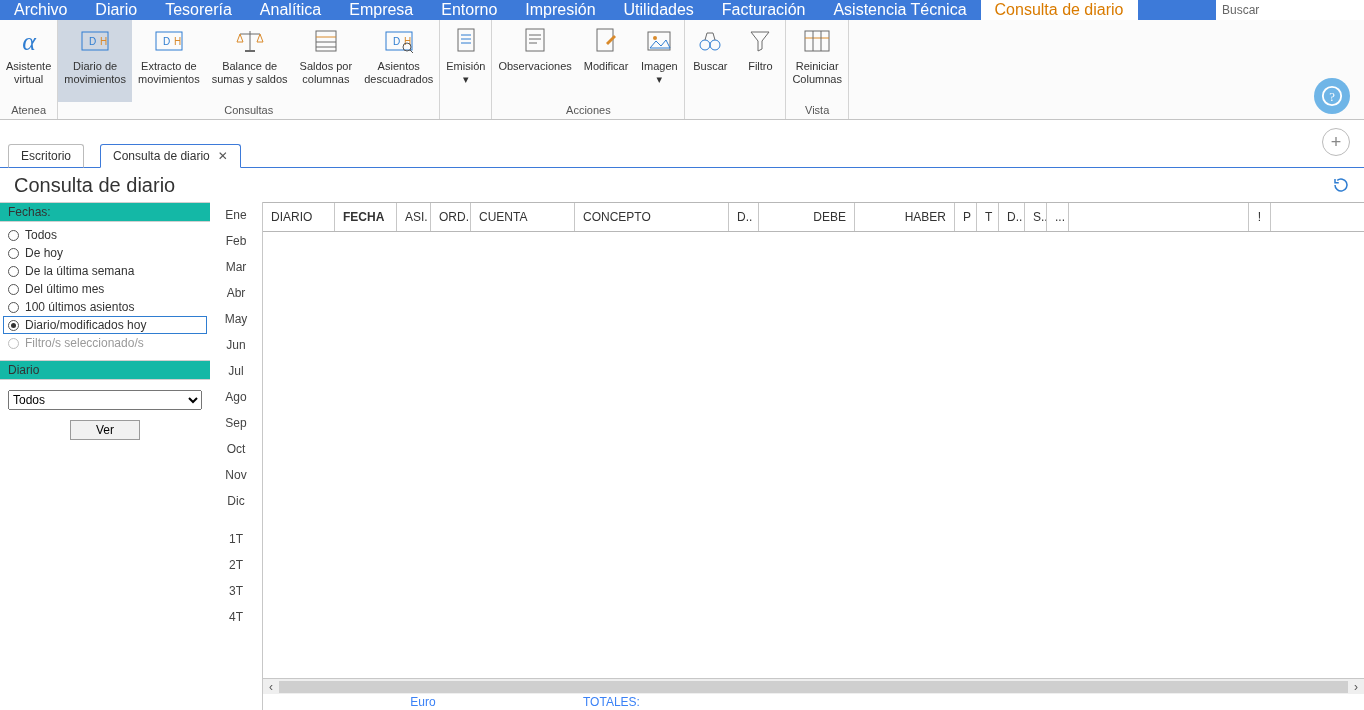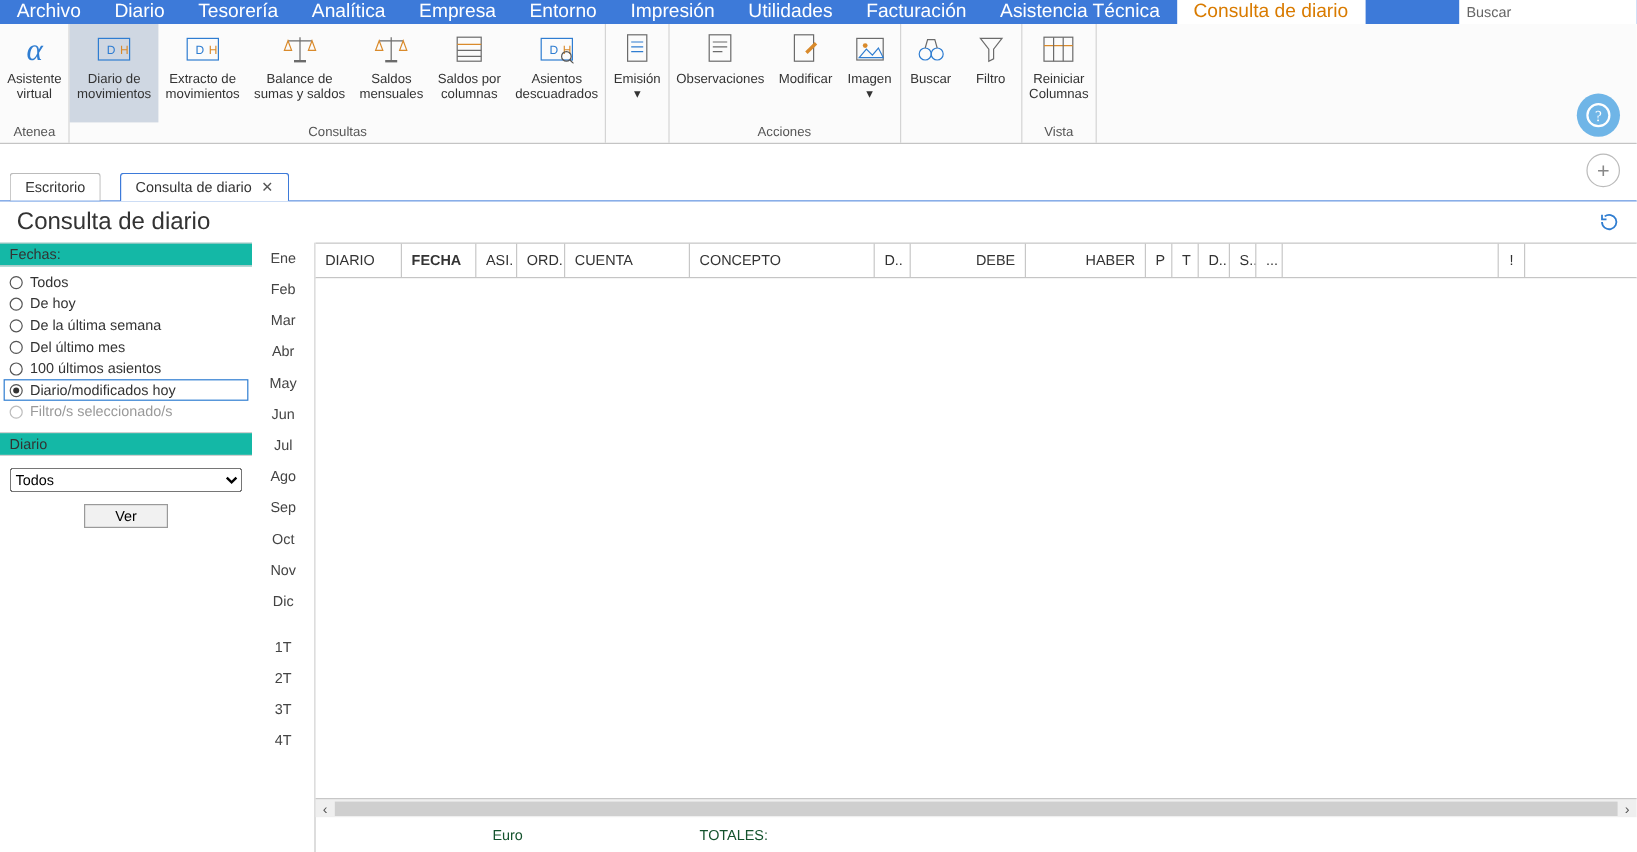--- a/index.html
+++ b/index.html
@@ -53,21 +53,21 @@
   .monthcol { margin-top:34px; width:52px; padding-top:0; text-align:center; font-size:12px; color:#444; }
   .monthcol div { height:26px; display:flex; align-items:center; justify-content:center; }
 
   .gridarea { margin-top:34px; flex:1; display:flex; flex-direction:column; border-left:1px solid #c7c7c7; }
   .grid-header { display:flex; border-top:1px solid #b7b7b7; border-bottom:1px solid #b7b7b7; background:#fff; height:30px; }
   .gh { border-right:1px solid #c7c7c7; padding:0 8px; display:flex; align-items:center; font-size:12px; color:#333; overflow:hidden; white-space:nowrap; }
   .grid-body { flex:1; background:#fff; position:relative; }
   .hscroll { height:16px; background:#efefef; border-top:1px solid #c7c7c7; display:flex; align-items:center; }
   .hscroll .arrow { width:16px; text-align:center; color:#555; }
   .hscroll .track { flex:1; height:12px; background:#cfcfcf; margin:0 0; }
-  .footerline { height:29px; display:flex; align-items:center; font-size:12px; color:#14532d; }
+  .footerline { height:16px; display:flex; align-items:center; font-size:12px; color:#3b82f6; }
   .footerline .euro { width:320px; text-align:center; }
   .footerline .totales { text-align:left; }
 
 </style>
 </head>
 <body>
 
 <div class="menubar">
     <div class="menu-item">Archivo</div>
     <div class="menu-item">Diario</div>
@@ -124,32 +124,20 @@
           <div class="ricon">
             <svg width="30" height="26" viewBox="0 0 30 26">
               <line x1="15" y1="3" x2="15" y2="22" stroke="#6b6b6b"></line>
               <line x1="5" y1="6" x2="25" y2="6" stroke="#6b6b6b"></line>
               <path d="M5 6 L2 14 L8 14 Z" fill="none" stroke="#d98a2b"></path>
               <path d="M25 6 L22 14 L28 14 Z" fill="none" stroke="#d98a2b"></path>
               <rect x="10" y="22" width="10" height="2" fill="#6b6b6b"></rect>
             </svg>
           </div>
           <div class="rlabel">Balance de<br>sumas y saldos</div>
-        </div>
-        <div class="rbtn">
-          <div class="ricon">
-            <svg width="30" height="26" viewBox="0 0 30 26">
-              <line x1="15" y1="3" x2="15" y2="22" stroke="#6b6b6b"></line>
-              <line x1="5" y1="6" x2="25" y2="6" stroke="#6b6b6b"></line>
-              <path d="M5 6 L2 14 L8 14 Z" fill="none" stroke="#d98a2b"></path>
-              <path d="M25 6 L22 14 L28 14 Z" fill="none" stroke="#d98a2b"></path>
-              <rect x="10" y="22" width="10" height="2" fill="#6b6b6b"></rect>
-            </svg>
-          </div>
-          <div class="rlabel">Saldos<br>mensuales</div>
         </div>
         <div class="rbtn">
           <div class="ricon">
             <svg width="26" height="26" viewBox="0 0 26 26">
               <rect x="3" y="3" width="20" height="20" fill="none" stroke="#6b6b6b"></rect>
               <line x1="3" y1="9" x2="23" y2="9" stroke="#d98a2b"></line>
               <line x1="3" y1="14" x2="23" y2="14" stroke="#6b6b6b"></line>
               <line x1="3" y1="19" x2="23" y2="19" stroke="#6b6b6b"></line>
             </svg>
           </div>

